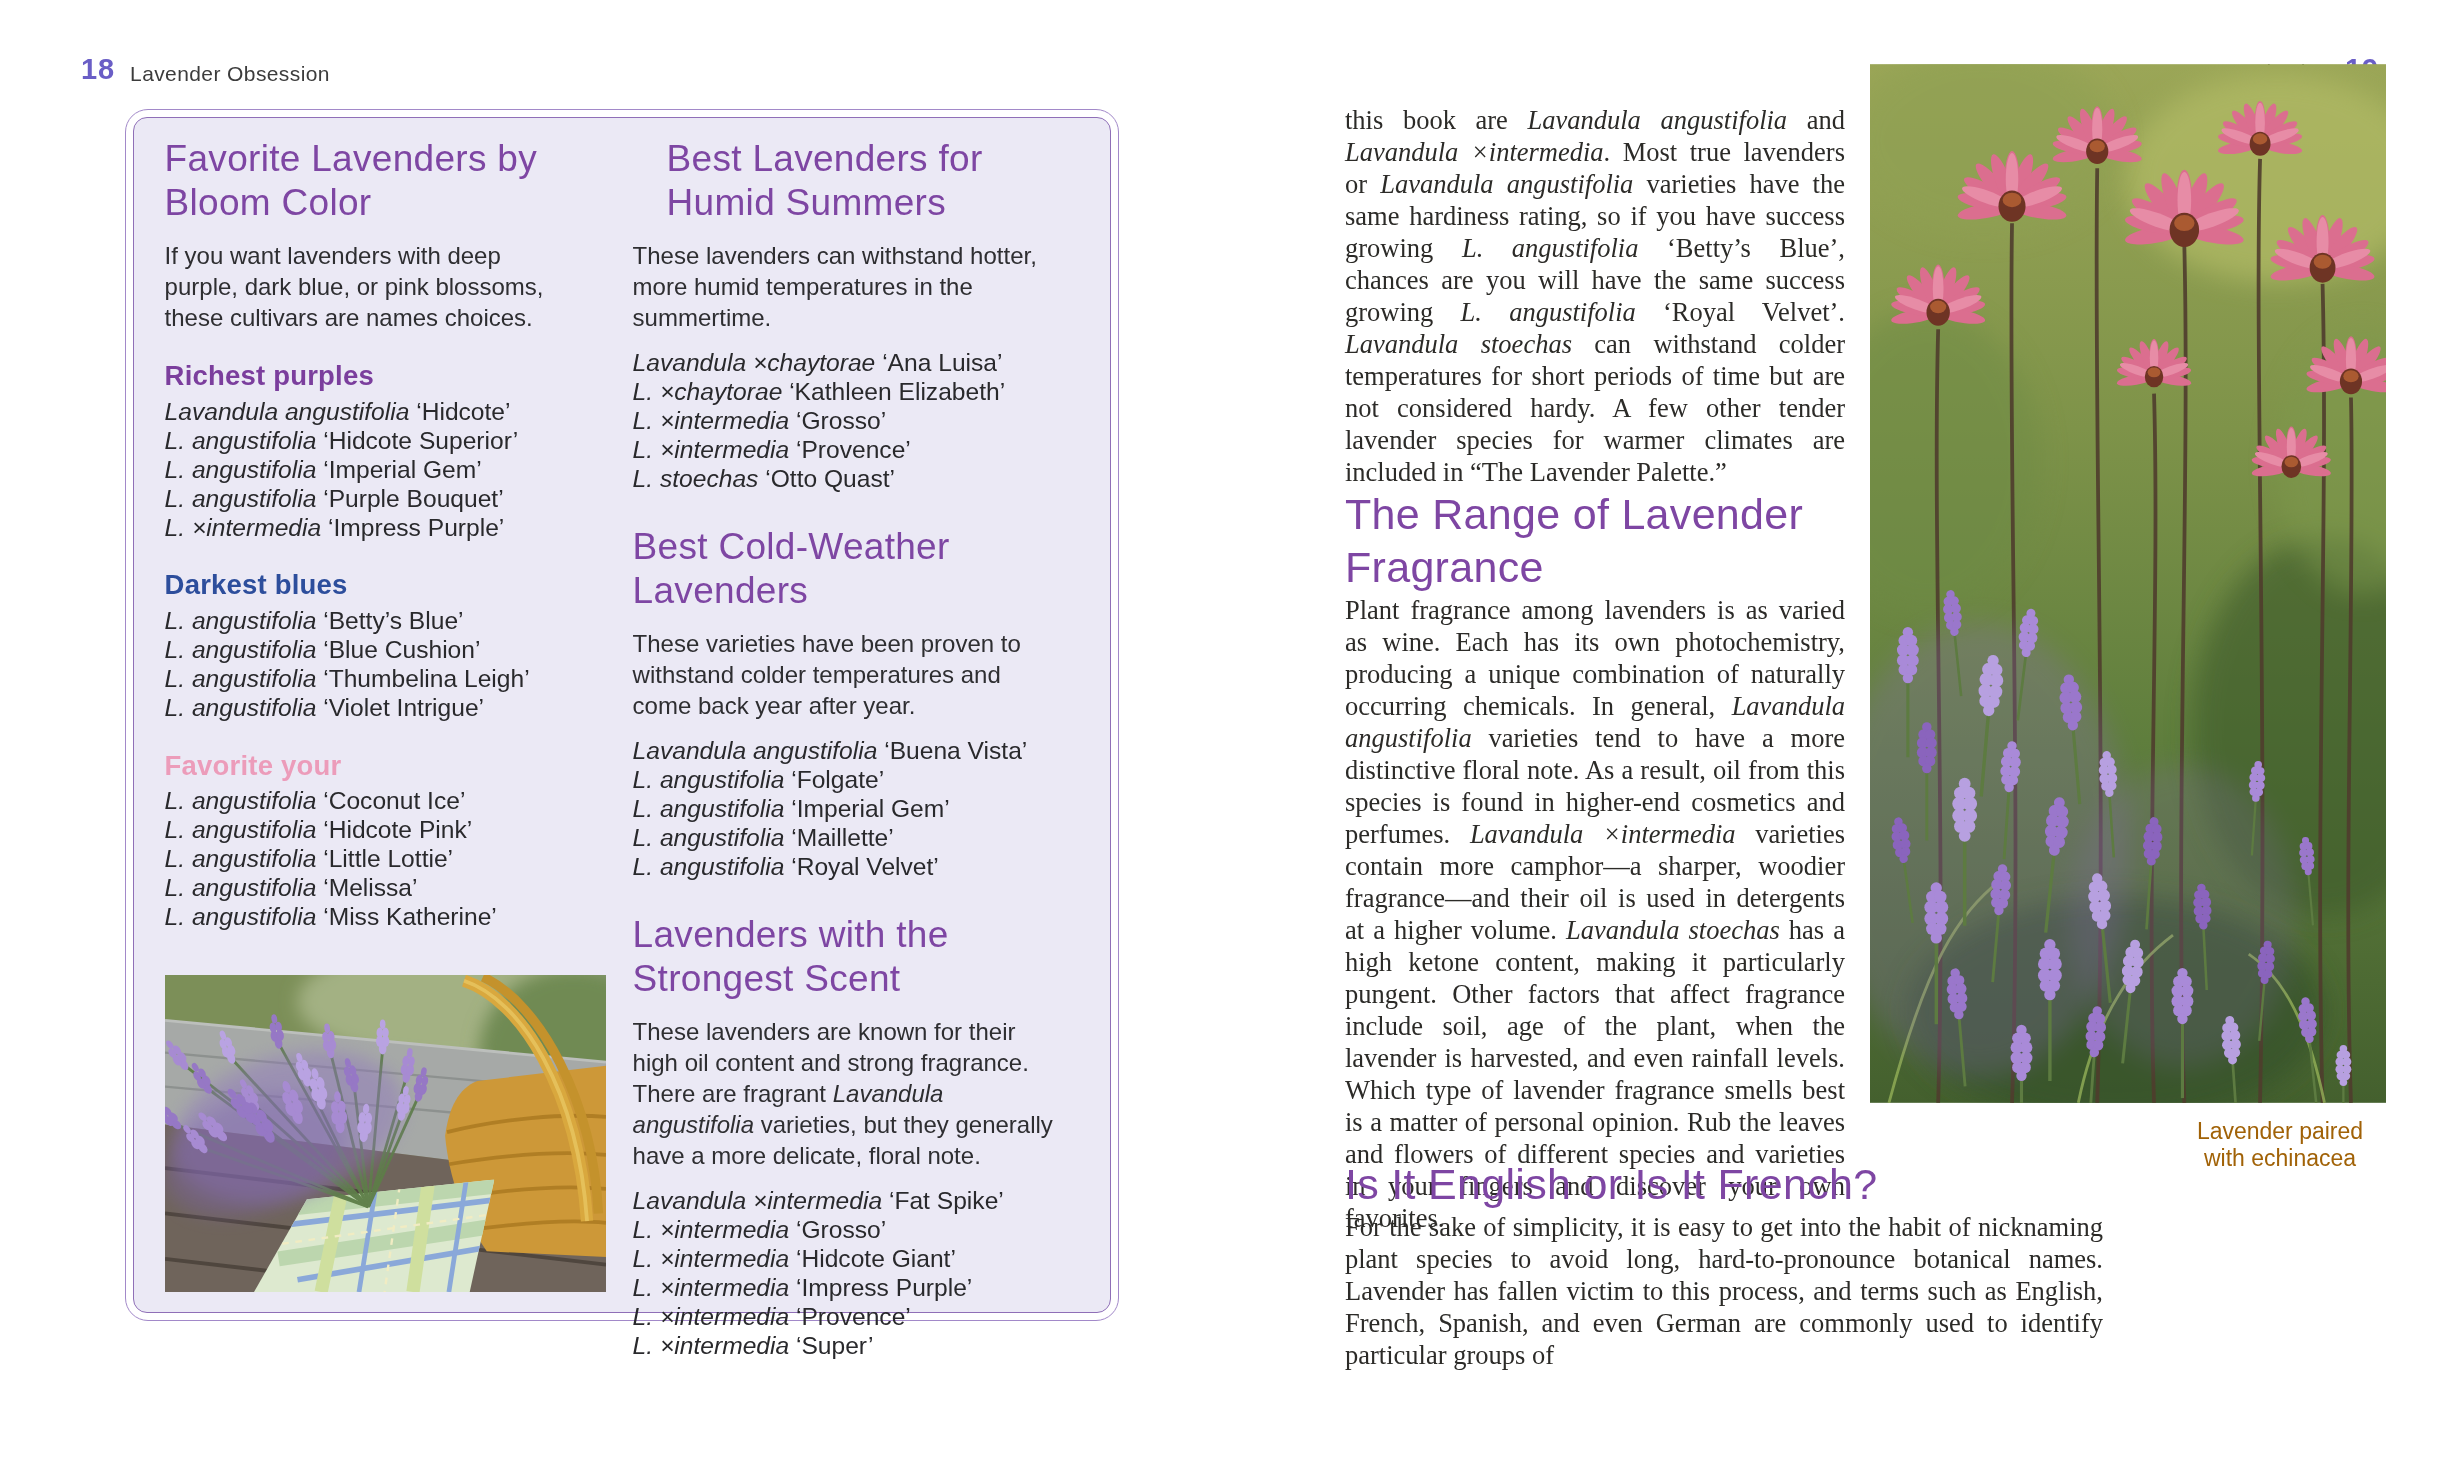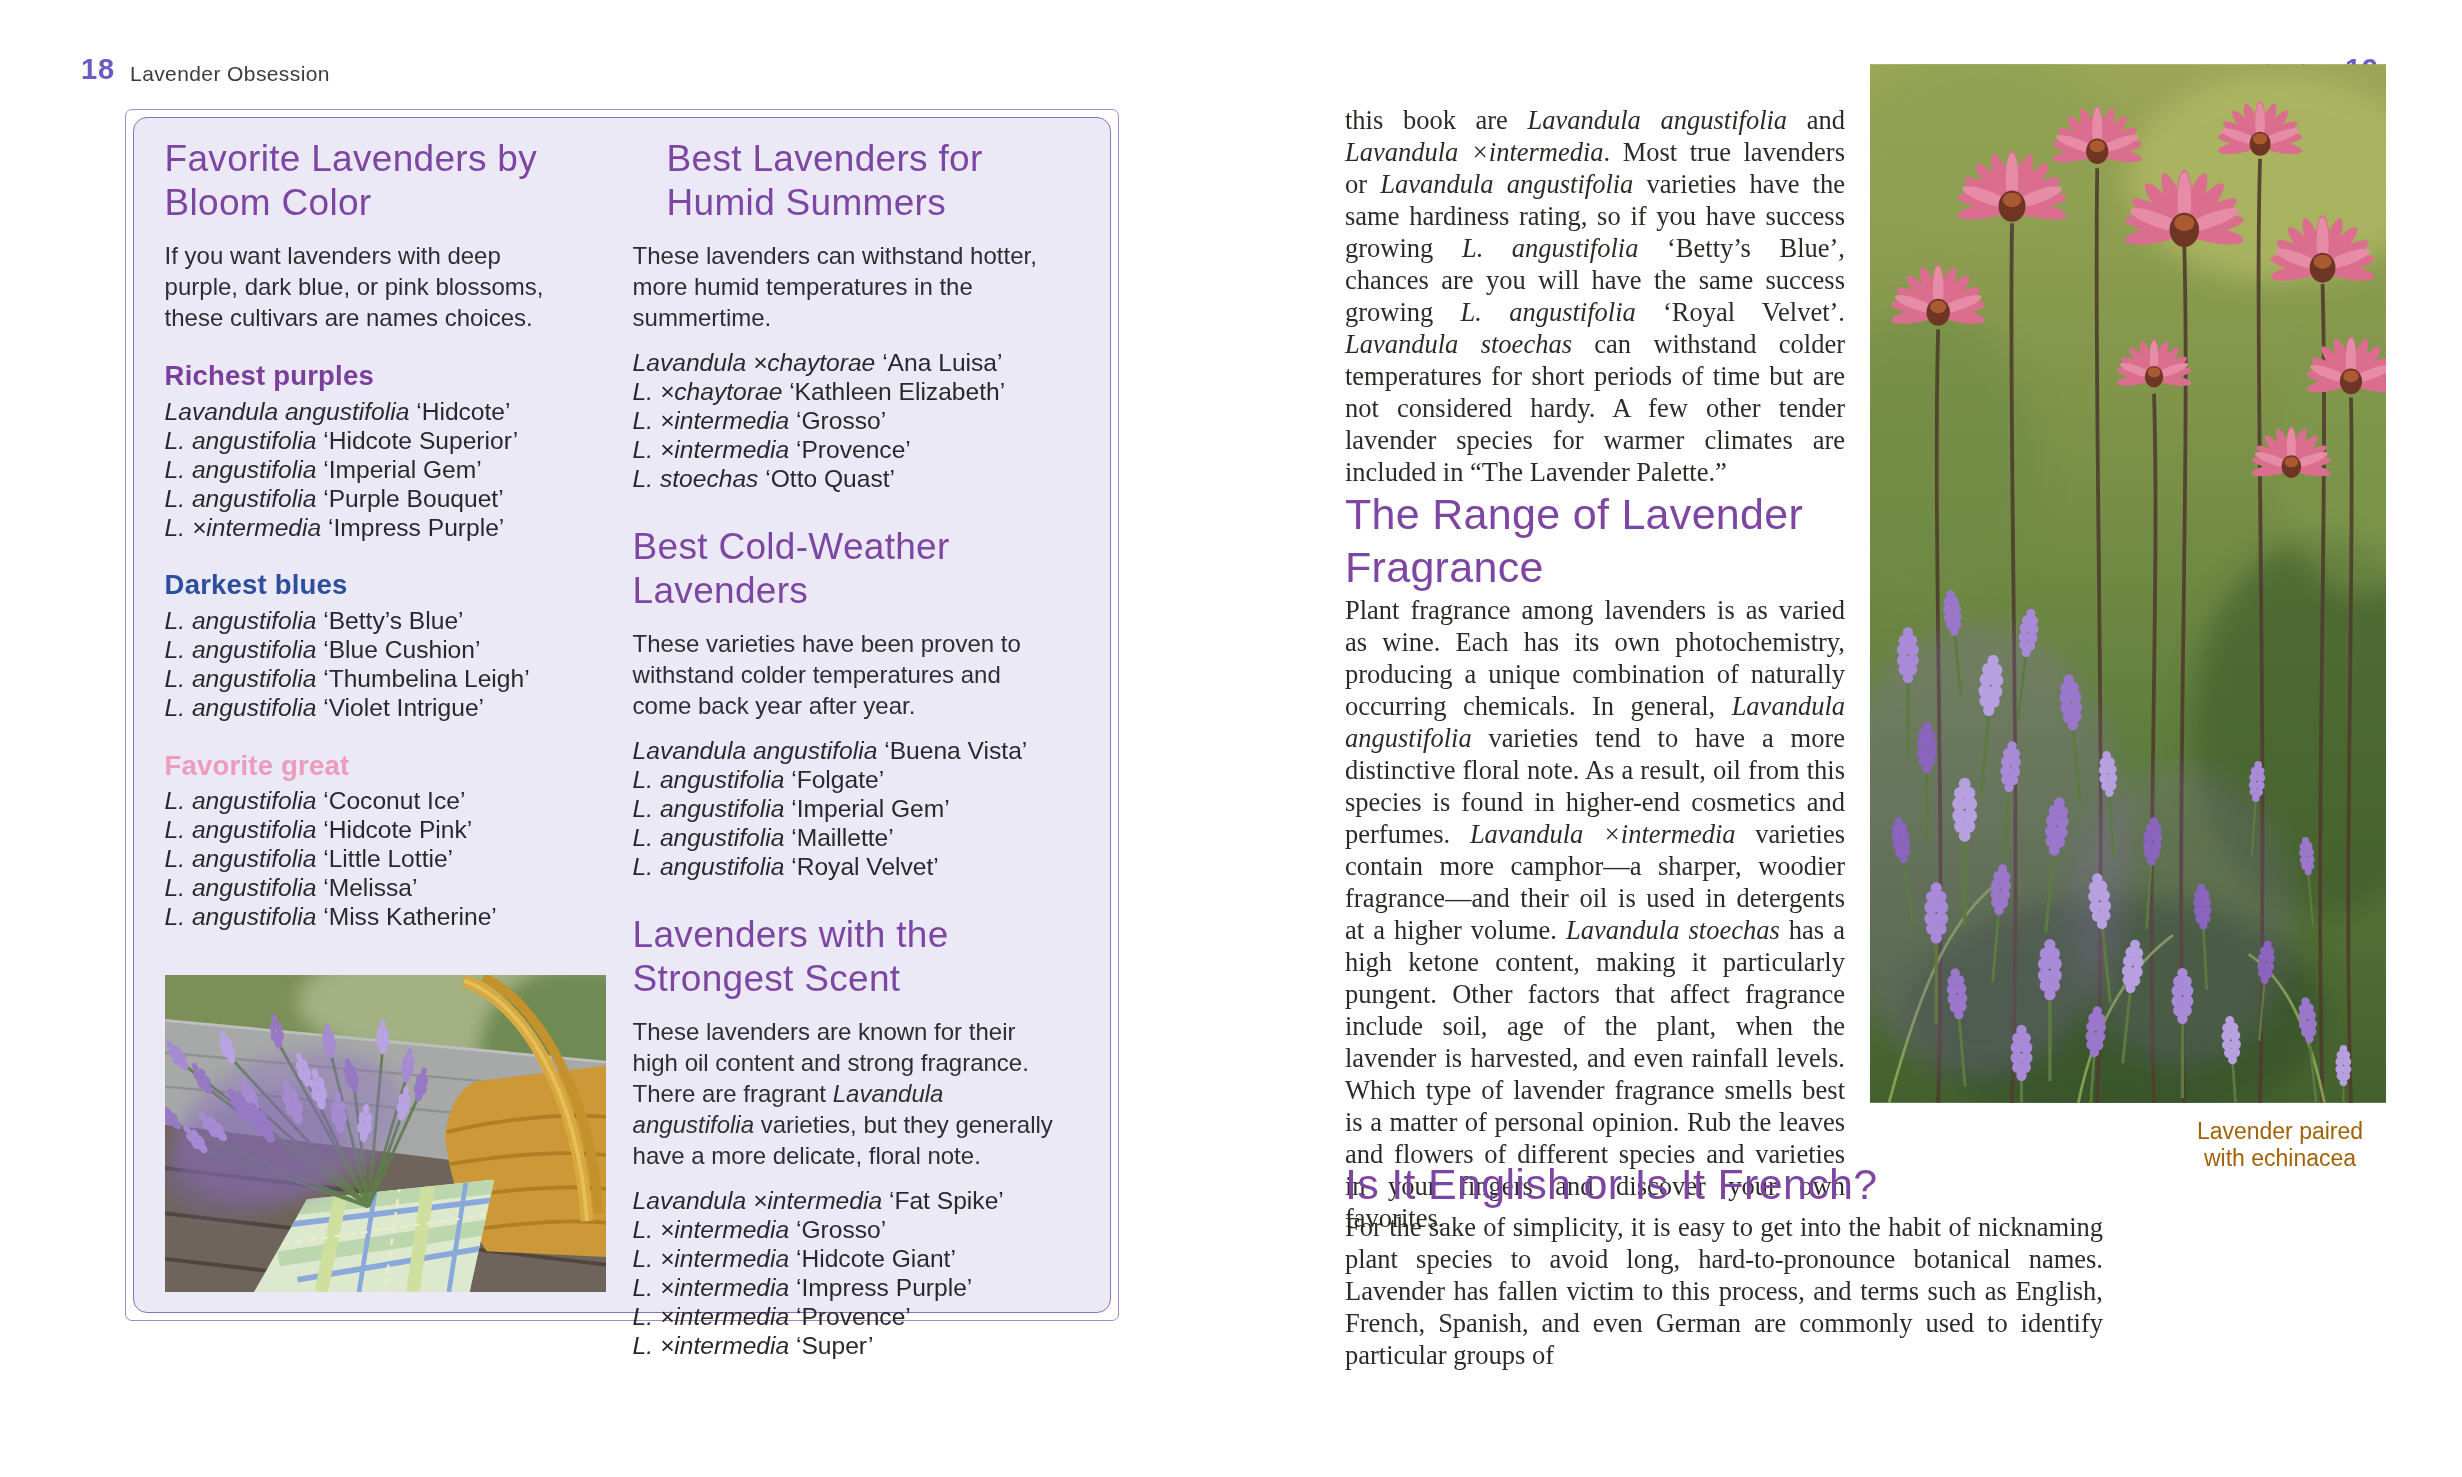--- a/index.html
+++ b/index.html
@@ -6,21 +6,21 @@
   #page{position:relative;width:2462px;height:1477px;background:#ffffff;overflow:hidden;
         font-family:"Liberation Sans",sans-serif;color:#2d2c2e;}
 
   
   .runhead{position:absolute;display:flex;align-items:baseline;gap:15px;}
   .runhead .pagenum{font-size:29px;font-weight:bold;letter-spacing:0.9px;}
   .runhead .runtitle{font-size:21px;color:#3c3c3c;letter-spacing:0.4px;}
 
   
   .box-outer{position:absolute;left:125px;top:109px;width:994px;height:1212px;
-             border:1.9px solid #a289c9;border-radius:7px;padding:6.6px;box-sizing:border-box;}
+             border:1.9px solid #a289c9;border-radius:23px;padding:6.6px;box-sizing:border-box;}
   .box-inner{position:relative;width:100%;height:100%;box-sizing:border-box;
              background:#ebe9f5;border:1.9px solid #8f6fb7;border-radius:14px;}
   .box-col{position:absolute;top:19px;}
   .col1{left:31px;width:413px;}
   .col2{left:499px;width:426px;}
   .box-h2{font-size:37px;line-height:44px;font-weight:300;letter-spacing:0.3px;}
   .box-intro{margin-top:15px;font-size:24px;line-height:31px;color:#2e2e31;}
   .group{margin-top:26.5px;}
   .group:first-of-type{margin-top:21px;}
   .group-label{font-size:27.5px;line-height:34px;font-weight:bold;letter-spacing:0.2px;}
@@ -80,21 +80,21 @@
         <div class="group">
           <div class="group-label" style="color: rgb(45, 78, 156);">Darkest blues</div>
           <div class="cv-list">
               <div class="cv-line"><i>L. angustifolia</i> ‘Betty’s Blue’</div>
               <div class="cv-line"><i>L. angustifolia</i> ‘Blue Cushion’</div>
               <div class="cv-line"><i>L. angustifolia</i> ‘Thumbelina Leigh’</div>
               <div class="cv-line"><i>L. angustifolia</i> ‘Violet Intrigue’</div>
             </div>
         </div>
         <div class="group">
-          <div class="group-label" style="color: rgb(236, 156, 186);">Favorite great</div>
+          <div class="group-label" style="color: rgb(236, 156, 186);">Favorite your</div>
           <div class="cv-list">
               <div class="cv-line"><i>L. angustifolia</i> ‘Coconut Ice’</div>
               <div class="cv-line"><i>L. angustifolia</i> ‘Hidcote Pink’</div>
               <div class="cv-line"><i>L. angustifolia</i> ‘Little Lottie’</div>
               <div class="cv-line"><i>L. angustifolia</i> ‘Melissa’</div>
               <div class="cv-line"><i>L. angustifolia</i> ‘Miss Katherine’</div>
             </div>
         </div>
 
         <svg class="photo-basket" viewBox="0 0 466 335" aria-hidden="true">

